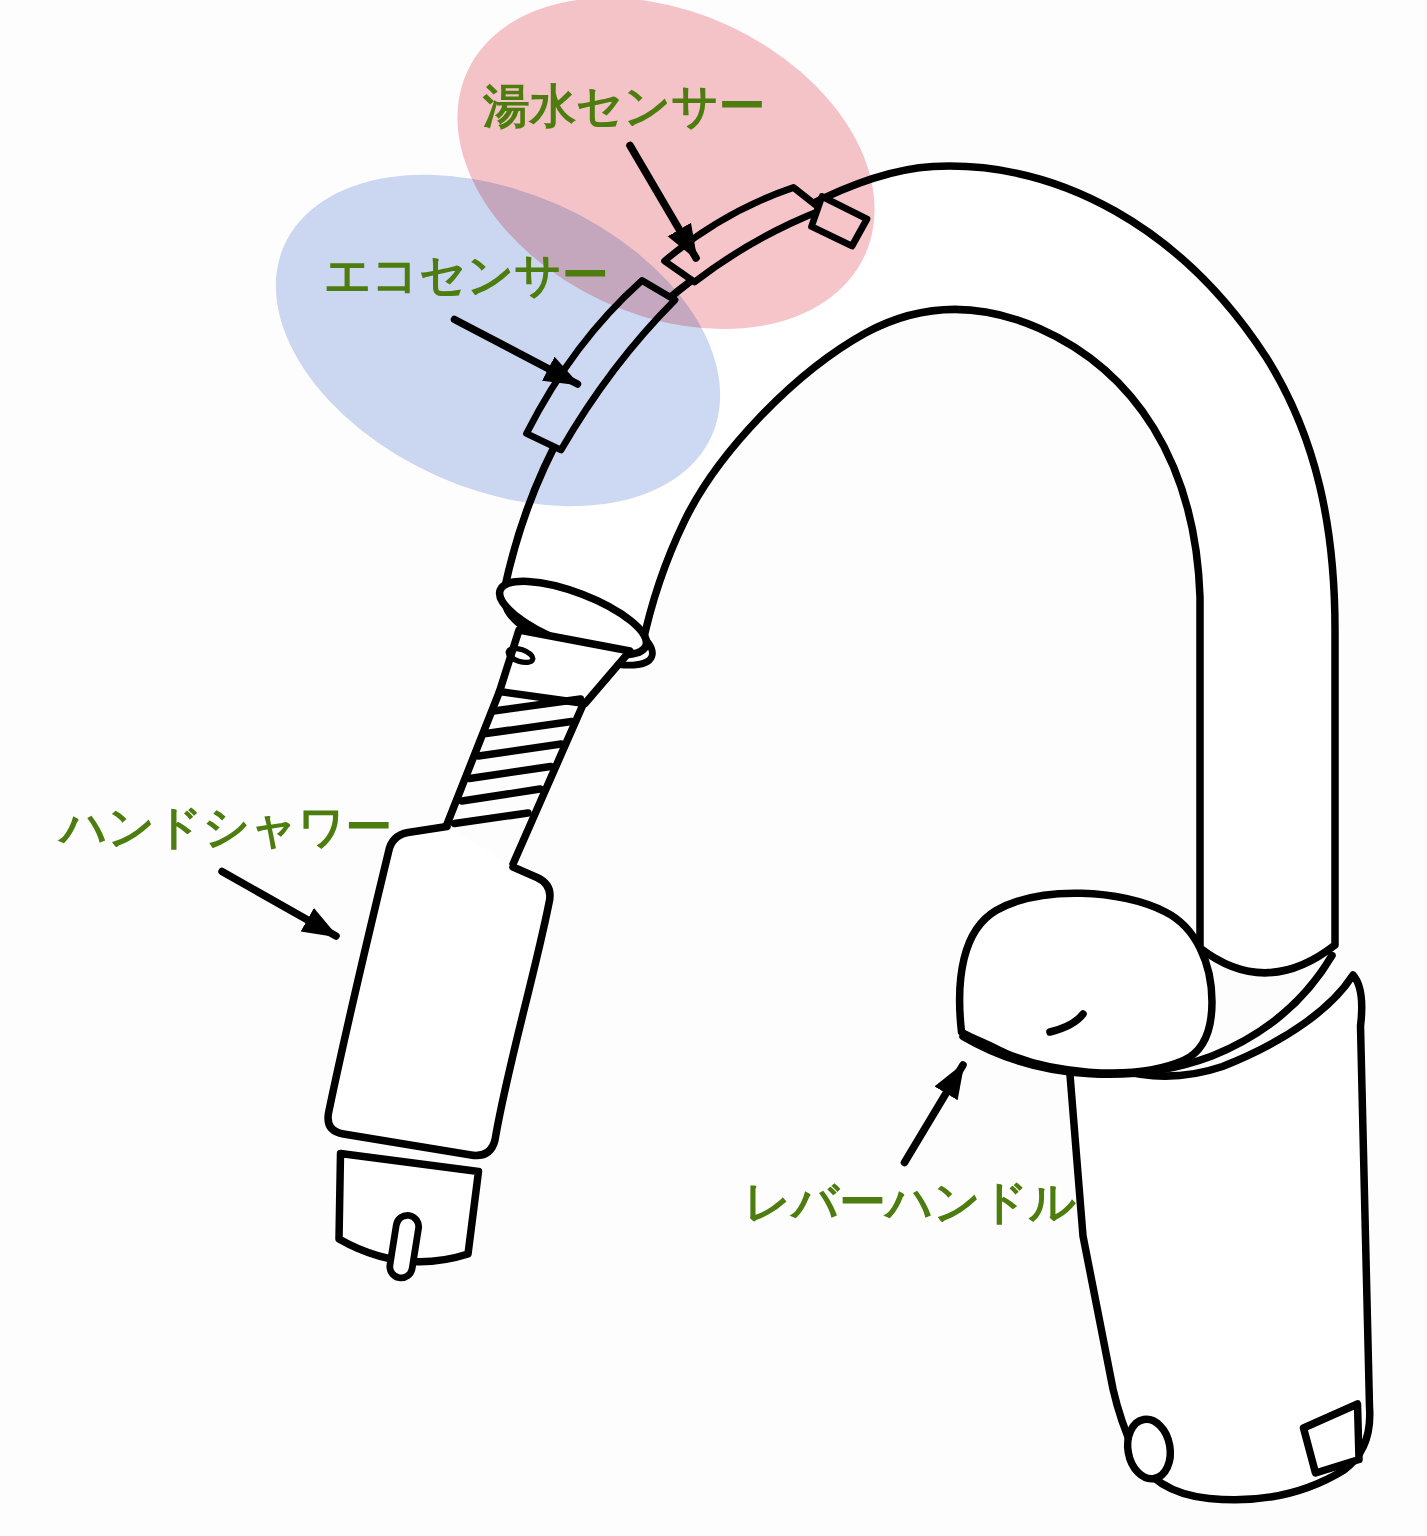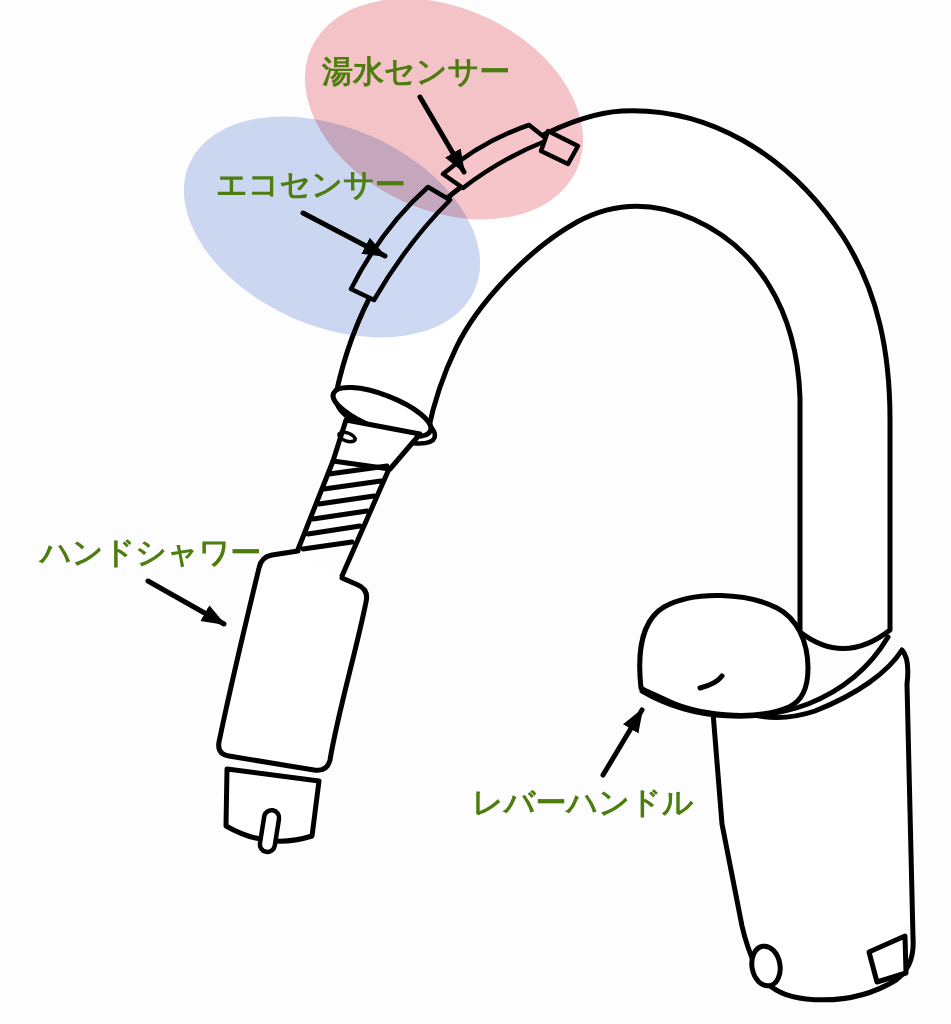--- a/index.html
+++ b/index.html
@@ -9,21 +9,21 @@
   #art{z-index:1;}
   .hl{position:absolute;border-radius:50%;mix-blend-mode:multiply;z-index:2;}
   #hl-pink{left:298px;top:8px;width:292px;height:202px;background:#f6c5c9;transform:rotate(25deg);}
   #hl-blue{left:176px;top:128px;width:312px;height:198px;background:#cdd9f2;transform:rotate(24deg);}
   #arrows{z-index:3;pointer-events:none;}
   .callout{position:absolute;z-index:4;color:#4d7c0f;font-weight:700;font-size:31px;
            line-height:1.1;white-space:nowrap;letter-spacing:0px;}
   #lbl-yusui{left:322px;top:54px;}
   #lbl-eco{left:216px;top:167px;}
   #lbl-shower{left:20px;top:535px;margin-left:20px;}
-  #lbl-lever{left:472px;top:785px;}
+  #lbl-lever{left:496px;top:785px;}
   .ln{stroke:#000;fill:none;stroke-linecap:round;stroke-linejoin:round;}
   .fw{stroke:#000;fill:#fff;stroke-linejoin:round;stroke-linecap:round;}
 </style>
 </head>
 <body>
 
 <div id="stage">
 
   <svg id="art" viewBox="0 0 951 1024" aria-hidden="true">
 

